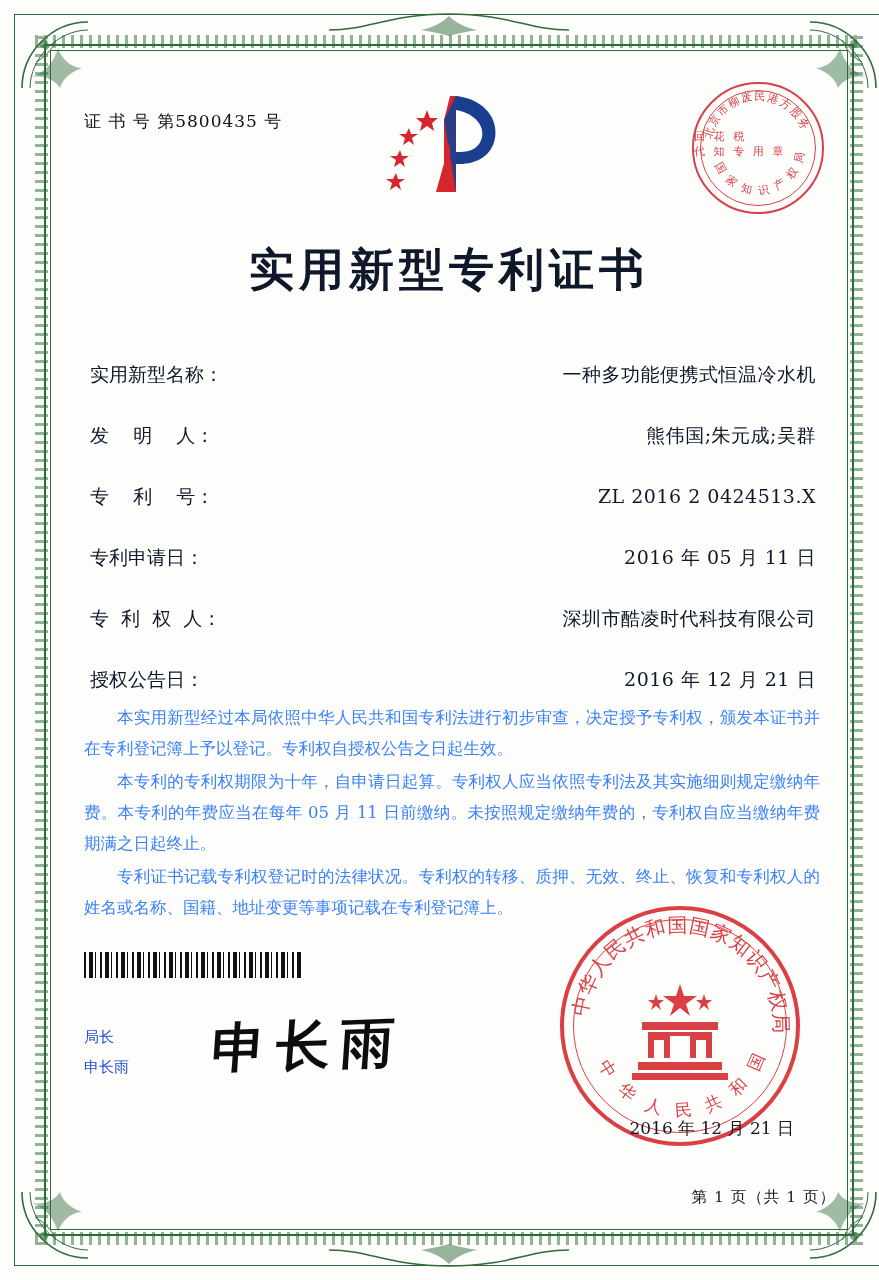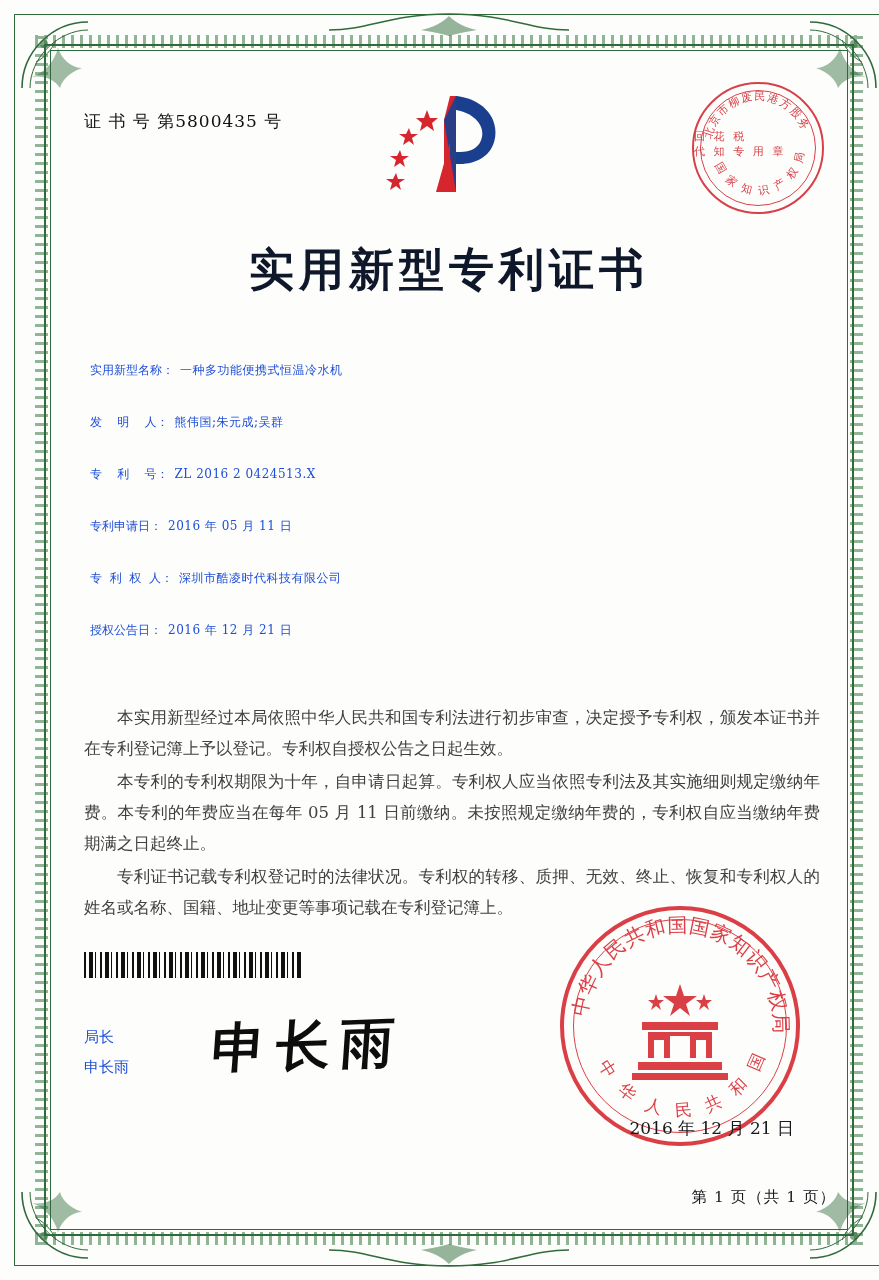--- a/index.html
+++ b/index.html
@@ -143,23 +143,24 @@
   .fields {
     position: absolute;
     left: 28px;
     right: 20px;
     top: 300px;
   }
   .field {
     display: flex;
     align-items: baseline;
     margin-bottom: 35px;
-    font-size: 12px;
-    font-family: "DejaVu Serif", "Liberation Serif", serif;
-    color: #1d4ed8;
+    font-size: 19px;
+    font-family: "DejaVu Serif", "Liberation Serif", serif;
+    color: #0f172a;
+    text-align: right;
   }
   .field .label {
     flex: 0 0 auto;
     letter-spacing: 0px;
     white-space: pre;
   }
   .field .value {
     flex: 1 1 auto;
     padding-left: 6px;
     letter-spacing: .5px;
@@ -167,21 +168,21 @@
 
   .paragraphs {
     position: absolute;
     left: 22px;
     right: 16px;
     top: 640px;
     font-size: 16.5px;
     line-height: 31px;
     text-align: justify;
     font-family: "DejaVu Serif", "Liberation Serif", serif;
-    color: #404040;
+    color: #3b82f6;
   }
   .paragraphs p {
     margin: 0 0 2px 0;
     text-indent: 2em;
   }
 
   
   .barcode {
     position: absolute;
     left: 22px;

